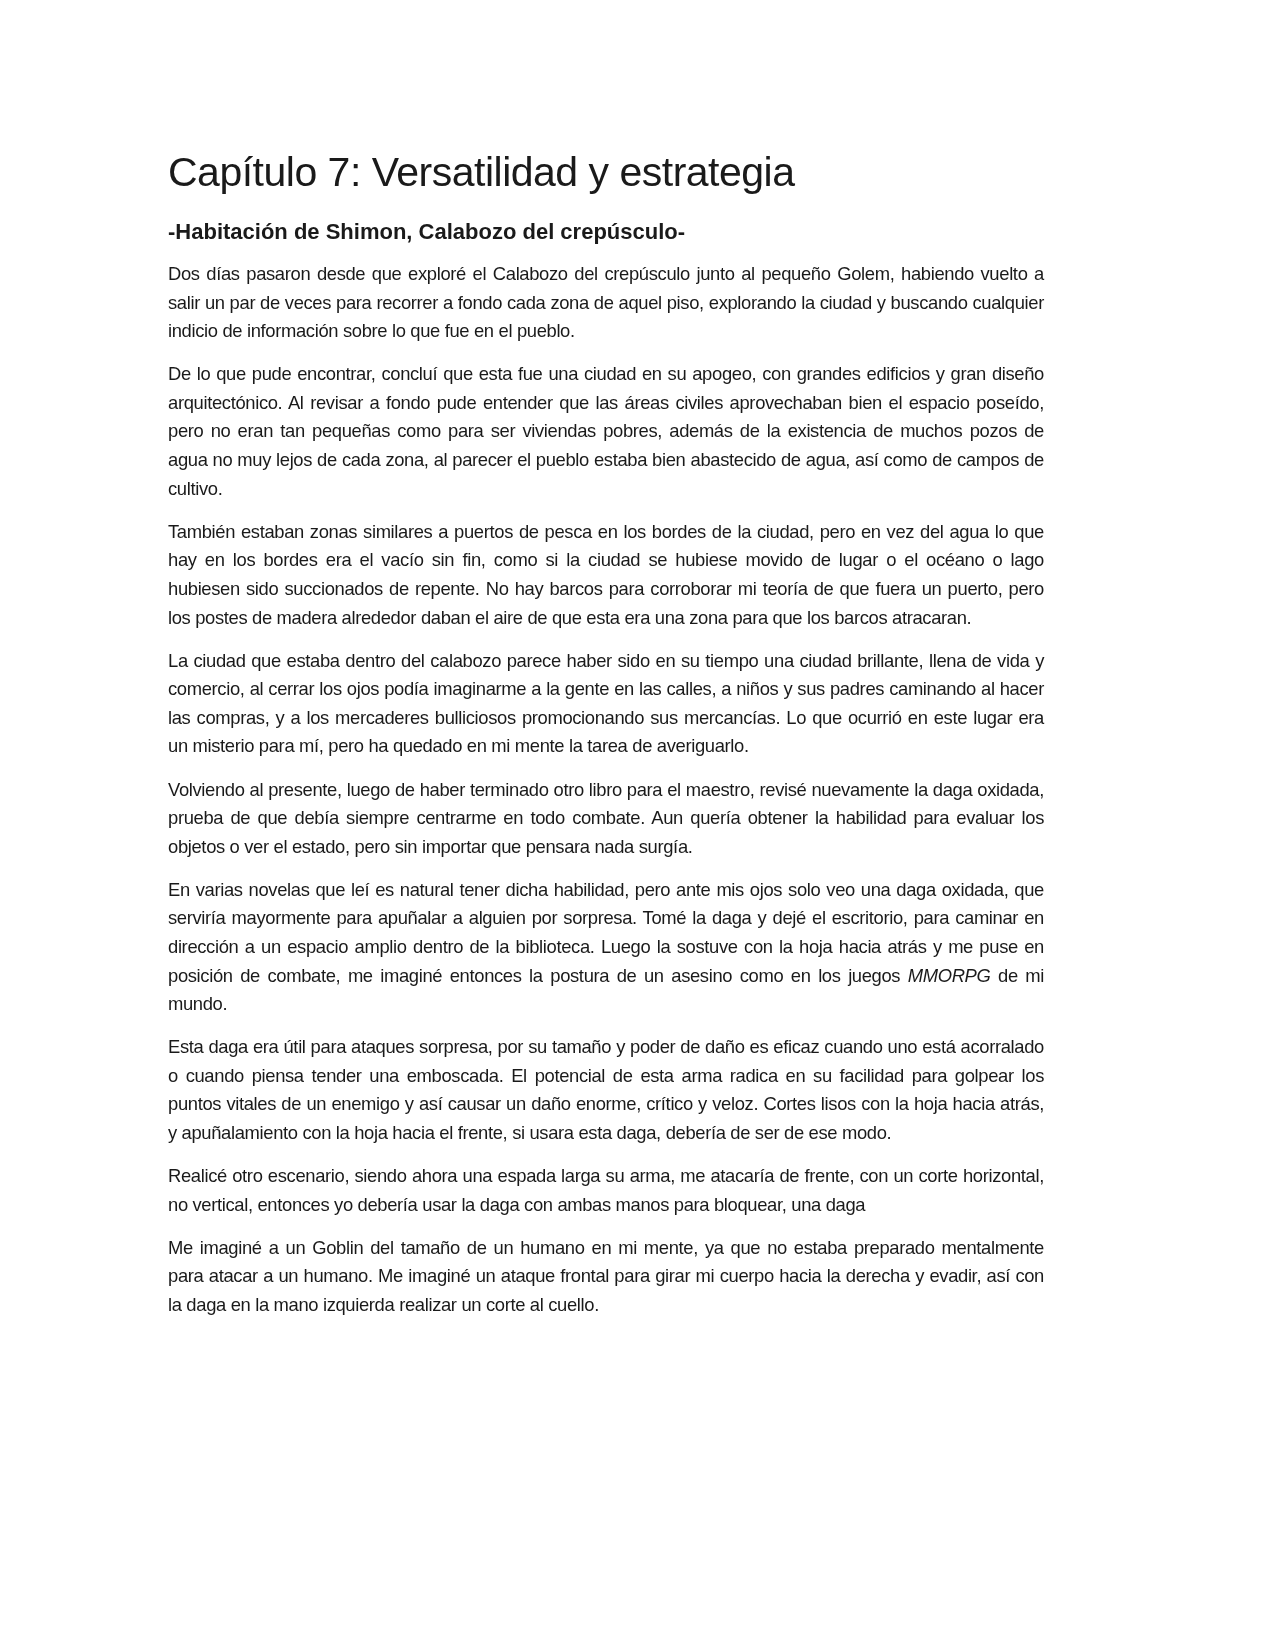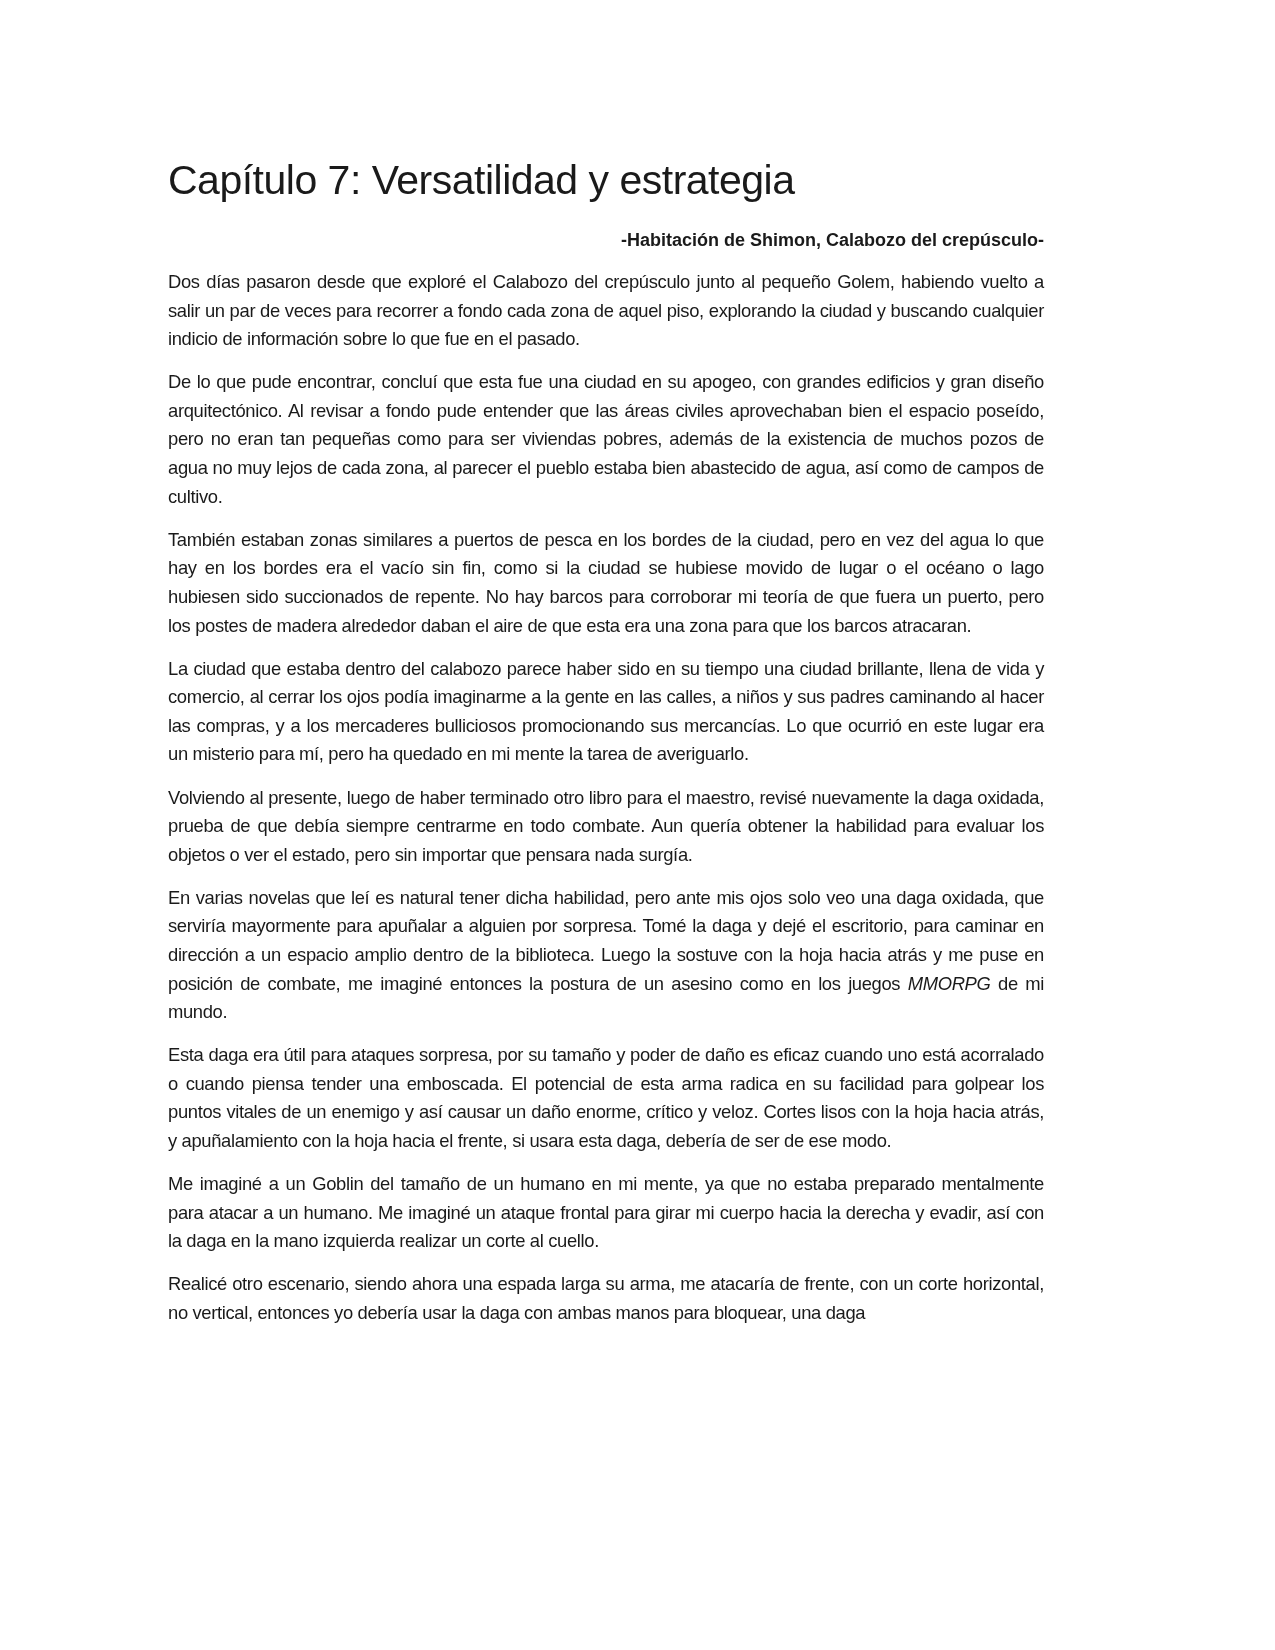--- a/index.html
+++ b/index.html
@@ -1,43 +1,43 @@
 <!DOCTYPE html>
 <html><head>
 <meta charset="utf-8">
 <style>
   html, body { margin: 0; padding: 0; background: #ffffff; }
   body { width: 1275px; height: 1650px; position: relative; overflow: hidden; }
   .page {
-    position: absolute; left: 168px; top: 152px; width: 876px;
+    position: absolute; left: 168px; top: 144px; width: 876px;
     font-family: "Liberation Sans", "DejaVu Sans", sans-serif;
     color: #1a1a1a;
   }
   .title {
     font-size: 41px; font-weight: normal; margin: 0 0 18px 0; letter-spacing: -0.5px;
     line-height: 56px;
   }
   .subtitle {
-    text-align: right; font-weight: bold; font-size: 18px; margin: 0 0 14px 0;
+    text-align: left; font-weight: bold; font-size: 22px; margin: 0 0 14px 0;
     line-height: 28px;
   }
   .para {
     font-size: 18.4px; line-height: 28.6px; margin: 0 0 14.5px 0; text-align: justify;
     letter-spacing: -0.35px;
   }
   .para em { }
 </style>
 </head>
 <body>
 
 <div class="page">
   <h1 class="title">Capítulo 7: Versatilidad y estrategia</h1>
   <div class="subtitle">-Habitación de Shimon, Calabozo del crepúsculo-</div>
-  <p class="para">Dos días pasaron desde que exploré el Calabozo del crepúsculo junto al pequeño Golem, habiendo vuelto a salir un par de veces para recorrer a fondo cada zona de aquel piso, explorando la ciudad y buscando cualquier indicio de información sobre lo que fue en el pasado.</p>
+  <p class="para">Dos días pasaron desde que exploré el Calabozo del crepúsculo junto al pequeño Golem, habiendo vuelto a salir un par de veces para recorrer a fondo cada zona de aquel piso, explorando la ciudad y buscando cualquier indicio de información sobre lo que fue en el pueblo.</p>
   <p class="para">De lo que pude encontrar, concluí que esta fue una ciudad en su apogeo, con grandes edificios y gran diseño arquitectónico. Al revisar a fondo pude entender que las áreas civiles aprovechaban bien el espacio poseído, pero no eran tan pequeñas como para ser viviendas pobres, además de la existencia de muchos pozos de agua no muy lejos de cada zona, al parecer el pueblo estaba bien abastecido de agua, así como de campos de cultivo.</p>
   <p class="para">También estaban zonas similares a puertos de pesca en los bordes de la ciudad, pero en vez del agua lo que hay en los bordes era el vacío sin fin, como si la ciudad se hubiese movido de lugar o el océano o lago hubiesen sido succionados de repente. No hay barcos para corroborar mi teoría de que fuera un puerto, pero los postes de madera alrededor daban el aire de que esta era una zona para que los barcos atracaran.</p>
   <p class="para">La ciudad que estaba dentro del calabozo parece haber sido en su tiempo una ciudad brillante, llena de vida y comercio, al cerrar los ojos podía imaginarme a la gente en las calles, a niños y sus padres caminando al hacer las compras, y a los mercaderes bulliciosos promocionando sus mercancías. Lo que ocurrió en este lugar era un misterio para mí, pero ha quedado en mi mente la tarea de averiguarlo.</p>
   <p class="para">Volviendo al presente, luego de haber terminado otro libro para el maestro, revisé nuevamente la daga oxidada, prueba de que debía siempre centrarme en todo combate. Aun quería obtener la habilidad para evaluar los objetos o ver el estado, pero sin importar que pensara nada surgía.</p>
   <p class="para"><span>En varias novelas que leí es natural tener dicha habilidad, pero ante mis ojos solo veo una daga oxidada, que serviría mayormente para apuñalar a alguien por sorpresa. Tomé la daga y dejé el escritorio, para caminar en dirección a un espacio amplio dentro de la biblioteca. Luego la sostuve con la hoja hacia atrás y me puse en posición de combate, me imaginé entonces la postura de un asesino como en los juegos </span><em>MMORPG</em><span> de mi mundo.</span></p>
   <p class="para">Esta daga era útil para ataques sorpresa, por su tamaño y poder de daño es eficaz cuando uno está acorralado o cuando piensa tender una emboscada. El potencial de esta arma radica en su facilidad para golpear los puntos vitales de un enemigo y así causar un daño enorme, crítico y veloz. Cortes lisos con la hoja hacia atrás, y apuñalamiento con la hoja hacia el frente, si usara esta daga, debería de ser de ese modo.</p>
+  <p class="para">Realicé otro escenario, siendo ahora una espada larga su arma, me atacaría de frente, con un corte horizontal, no vertical, entonces yo debería usar la daga con ambas manos para bloquear, una daga</p>
   <p class="para">Me imaginé a un Goblin del tamaño de un humano en mi mente, ya que no estaba preparado mentalmente para atacar a un humano. Me imaginé un ataque frontal para girar mi cuerpo hacia la derecha y evadir, así con la daga en la mano izquierda realizar un corte al cuello.</p>
-  <p class="para">Realicé otro escenario, siendo ahora una espada larga su arma, me atacaría de frente, con un corte horizontal, no vertical, entonces yo debería usar la daga con ambas manos para bloquear, una daga</p>
 </div>
 
 </body></html>

